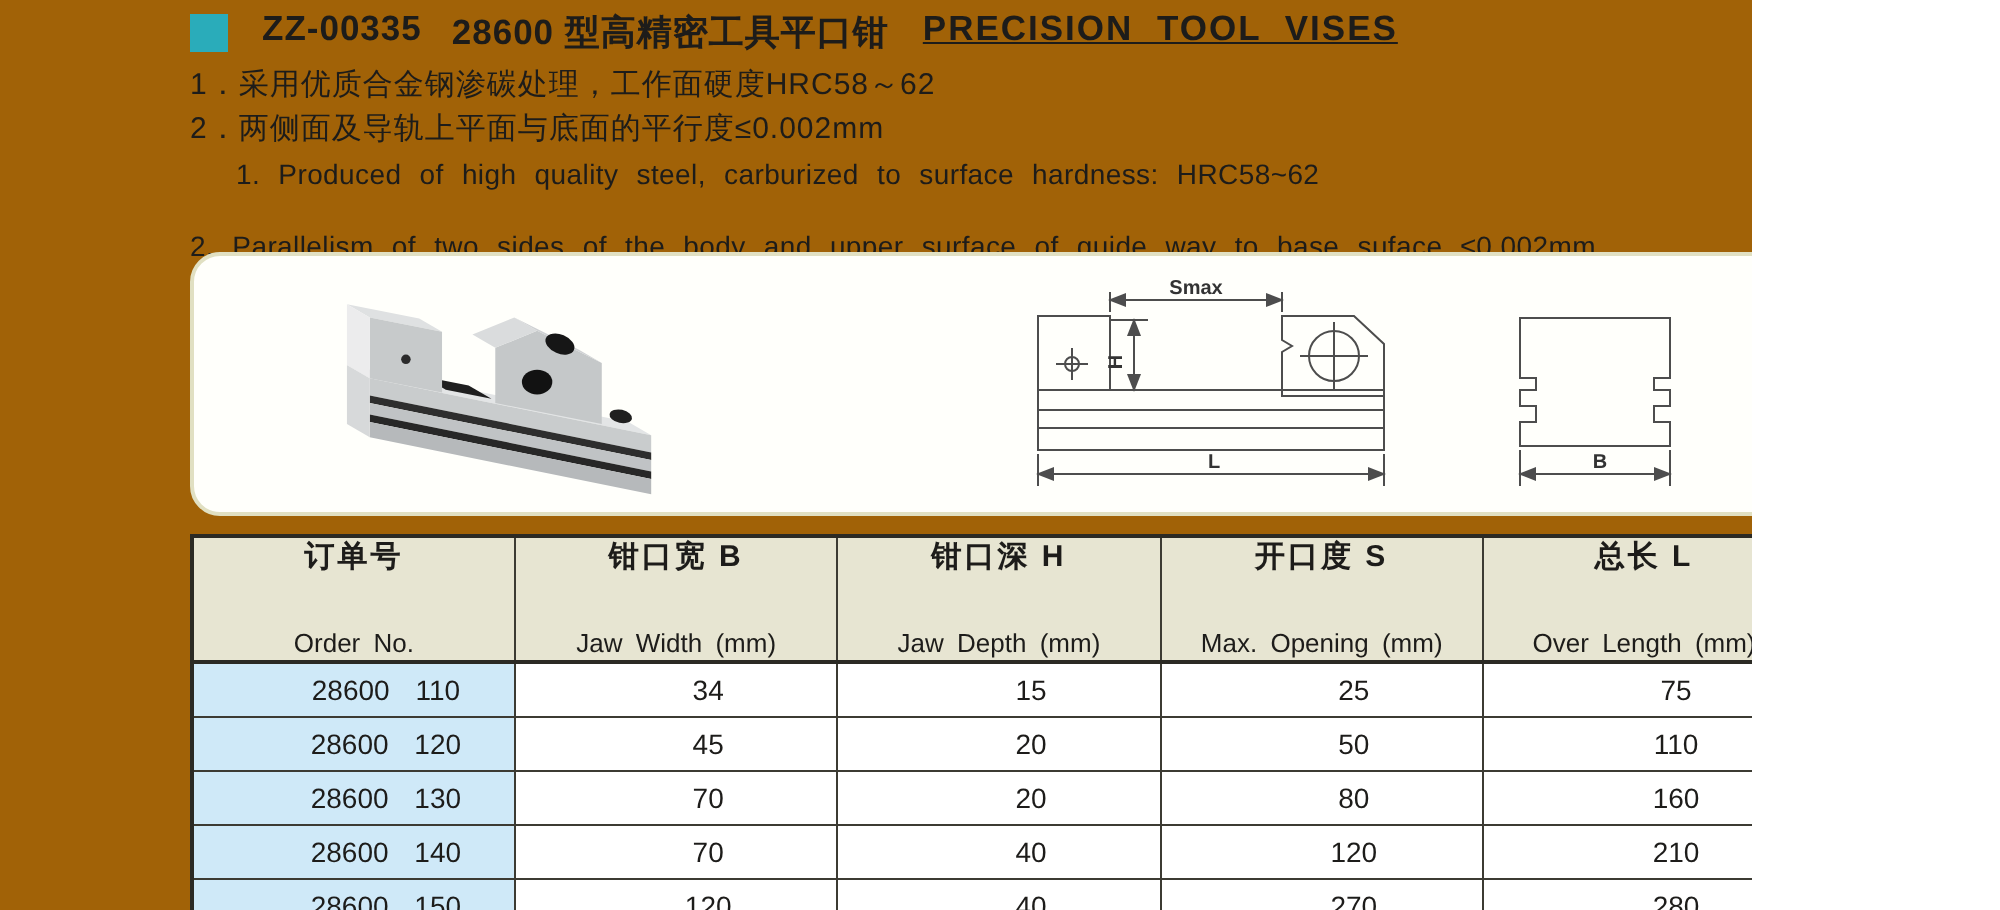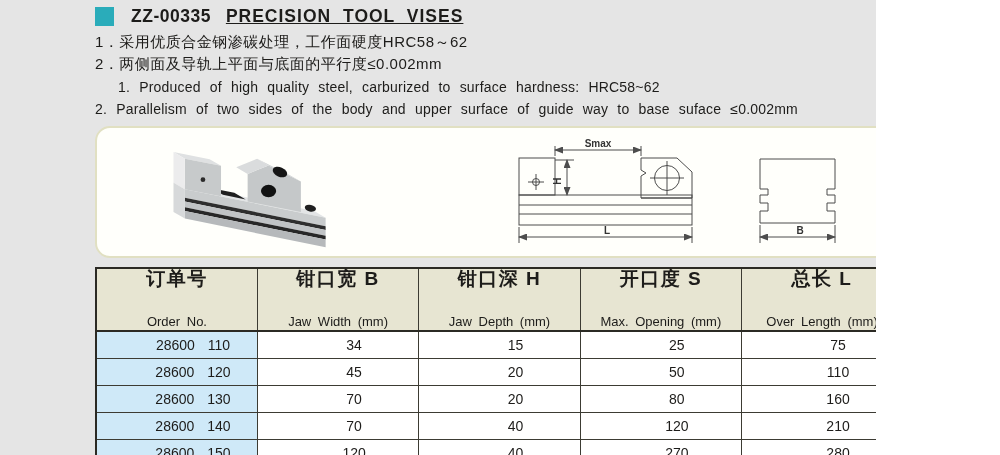--- a/index.html
+++ b/index.html
@@ -1,32 +1,32 @@
 <!DOCTYPE html>
 <html><head>
 <meta charset="utf-8">
 <style>
   html,body{margin:0;padding:0;background:#ffffff;}
   .canvas{
-    position:relative;width:876px;height:455px;background:#e5e5e5;
+    position:relative;width:876px;height:455px;background:#a16207;
     font-family:"Liberation Sans","DejaVu Sans",sans-serif;color:#1d1c1a;
     overflow:hidden;
   }
   
   .title-row{position:absolute;left:95px;top:4px;height:24px;display:flex;align-items:center;}
   .bullet{width:19px;height:19px;background:#2aacba;margin-right:17px;}
   .title-text{font-size:17.5px;font-weight:bold;letter-spacing:.5px;white-space:nowrap;display:flex;}
   .title-text .code{margin-right:15px;}
   .title-text .model{margin-right:17px;}
   .title-text .en{word-spacing:6px;letter-spacing:1px;text-decoration:underline;}
   
   .feat{position:absolute;left:95px;white-space:nowrap;}
   .feat.cn{font-size:15px;letter-spacing:.5px;}
   .feat.en{font-size:14px;word-spacing:5px;letter-spacing:.2px;}
-  .cn1{top:33px;text-align:center;} .cn2{top:55px;} .en1{top:79px;margin-left:23px;} .en2{top:101px;text-align:center;}
+  .cn1{top:33px;text-align:center;} .cn2{top:55px;} .en1{top:79px;margin-left:23px;} .en2{top:115px;text-align:center;}
   
   .panel{
     position:absolute;left:95px;top:126px;width:804px;height:128px;
     border:2px solid #e1e0c2;border-radius:15px;background:#fffffb;
   }
   .photo-svg{position:absolute;left:160px;top:134px;}
   .side-svg{position:absolute;left:495px;top:137px;}
   .end-svg{position:absolute;left:748px;top:137px;}
   .tech{stroke:#4d4d4d;stroke-width:1;fill:none;}
   .dim{stroke:#4d4d4d;stroke-width:1;fill:none;}
@@ -34,34 +34,35 @@
   
   .spec{
     position:absolute;left:95px;top:267px;width:809px;
     border-collapse:collapse;table-layout:fixed;
   }
   .spec th,.spec td{
     border:1px solid #3c3b33;text-align:center;vertical-align:middle;padding:0;
   }
   .spec{border:2px solid #2b2a24;}
   .spec thead th{background:#e7e5d2;height:47px;border-bottom:2px solid #2b2a24;}
-  .spec thead .zh{font-size:19px;font-weight:bold;letter-spacing:1.5px;line-height:20px;}
+  .spec thead .zh{font-size:15px;font-weight:bold;letter-spacing:1.5px;line-height:20px;}
   .spec thead .en{font-size:13px;font-weight:normal;word-spacing:3px;line-height:16px;margin-top:25px;}
   .spec tbody td{height:26px;font-size:14px;background:#ffffff;padding-left:32px;}
   .spec tbody td.order-col{background:#cfe9f8;word-spacing:9px;}
 </style>
 </head>
 <body>
 
 <div class="canvas">
 
   <div class="title-row">
     <div class="bullet"></div>
     <div class="title-text">
       <span class="code">ZZ-00335</span>
+      <span class="model">28600 型高精密工具平口钳</span>
       <span class="en">PRECISION TOOL VISES</span>
     </div>
   </div>
 
   <div class="feat cn cn1">1．采用优质合金钢渗碳处理，工作面硬度HRC58～62</div>
   <div class="feat cn cn2">2．两侧面及导轨上平面与底面的平行度≤0.002mm</div>
   <div class="feat en en1">1. Produced of high quality steel, carburized to surface hardness: HRC58~62</div>
   <div class="feat en en2">2. Parallelism of two sides of the body and upper surface of guide way to base suface ≤0.002mm</div>
 
   <div class="panel"></div>

